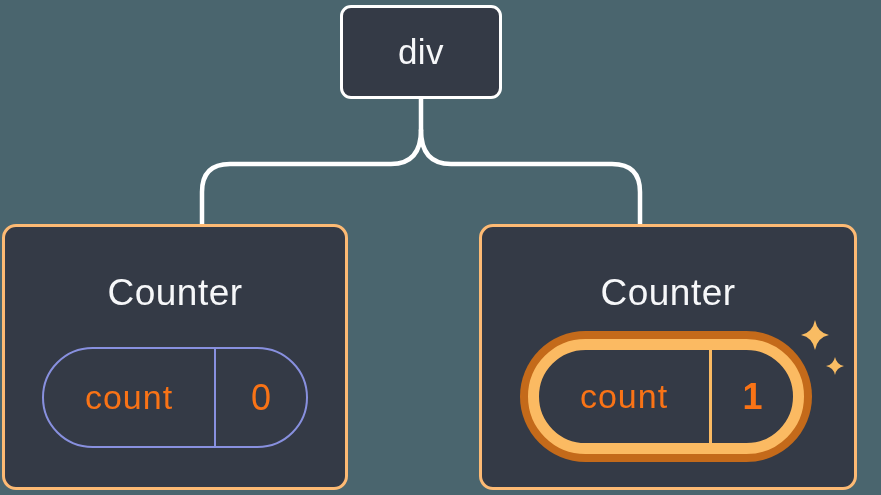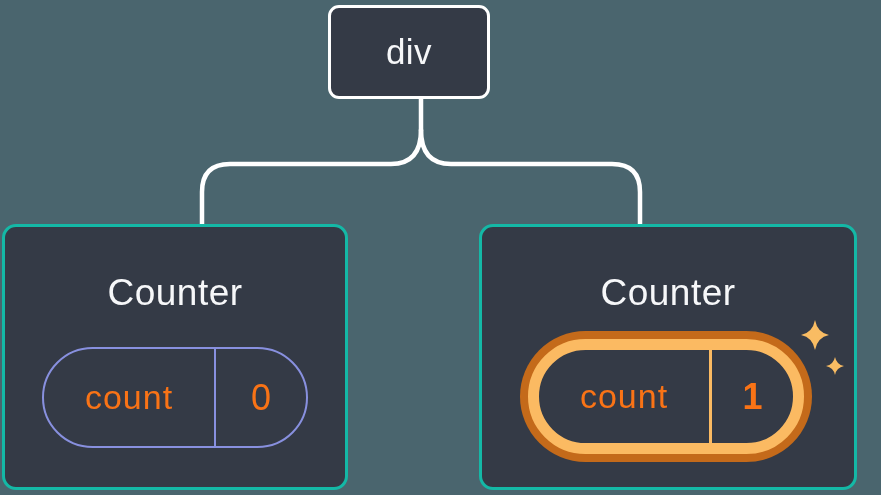--- a/index.html
+++ b/index.html
@@ -9,42 +9,42 @@
     height: 495px;
     background: #4A656E;
     overflow: hidden;
     font-family: "Liberation Sans", sans-serif;
   }
   .connector-svg { position: absolute; left: 0; top: 0; }
 
   
   .node-root {
     position: absolute;
-    left: 328px; top: 5px;
+    left: 340px; top: 5px;
     width: 162px; height: 94px;
     box-sizing: border-box;
     background: #343A46;
     border: 3px solid #FFFFFF;
     border-radius: 11px;
     display: flex; align-items: center; justify-content: center;
   }
   .node-root .label {
     color: #F6F7F9;
     font-size: 35px;
     letter-spacing: 0.5px;
   }
 
   
   .card {
     position: absolute;
     top: 224px;
     height: 266px;
     box-sizing: border-box;
     background: #343A46;
-    border: 3px solid #14b8a6;
+    border: 3px solid #fdba74;
     border-radius: 14px;
   }
   .card.left  { left: 2px;   width: 346px; }
   .card.right { left: 479px; width: 378px; }
   .card-title {
     position: absolute;
     top: 45px; left: 0; right: 0;
     text-align: center;
     color: #F6F7F9;
     font-size: 37px;

